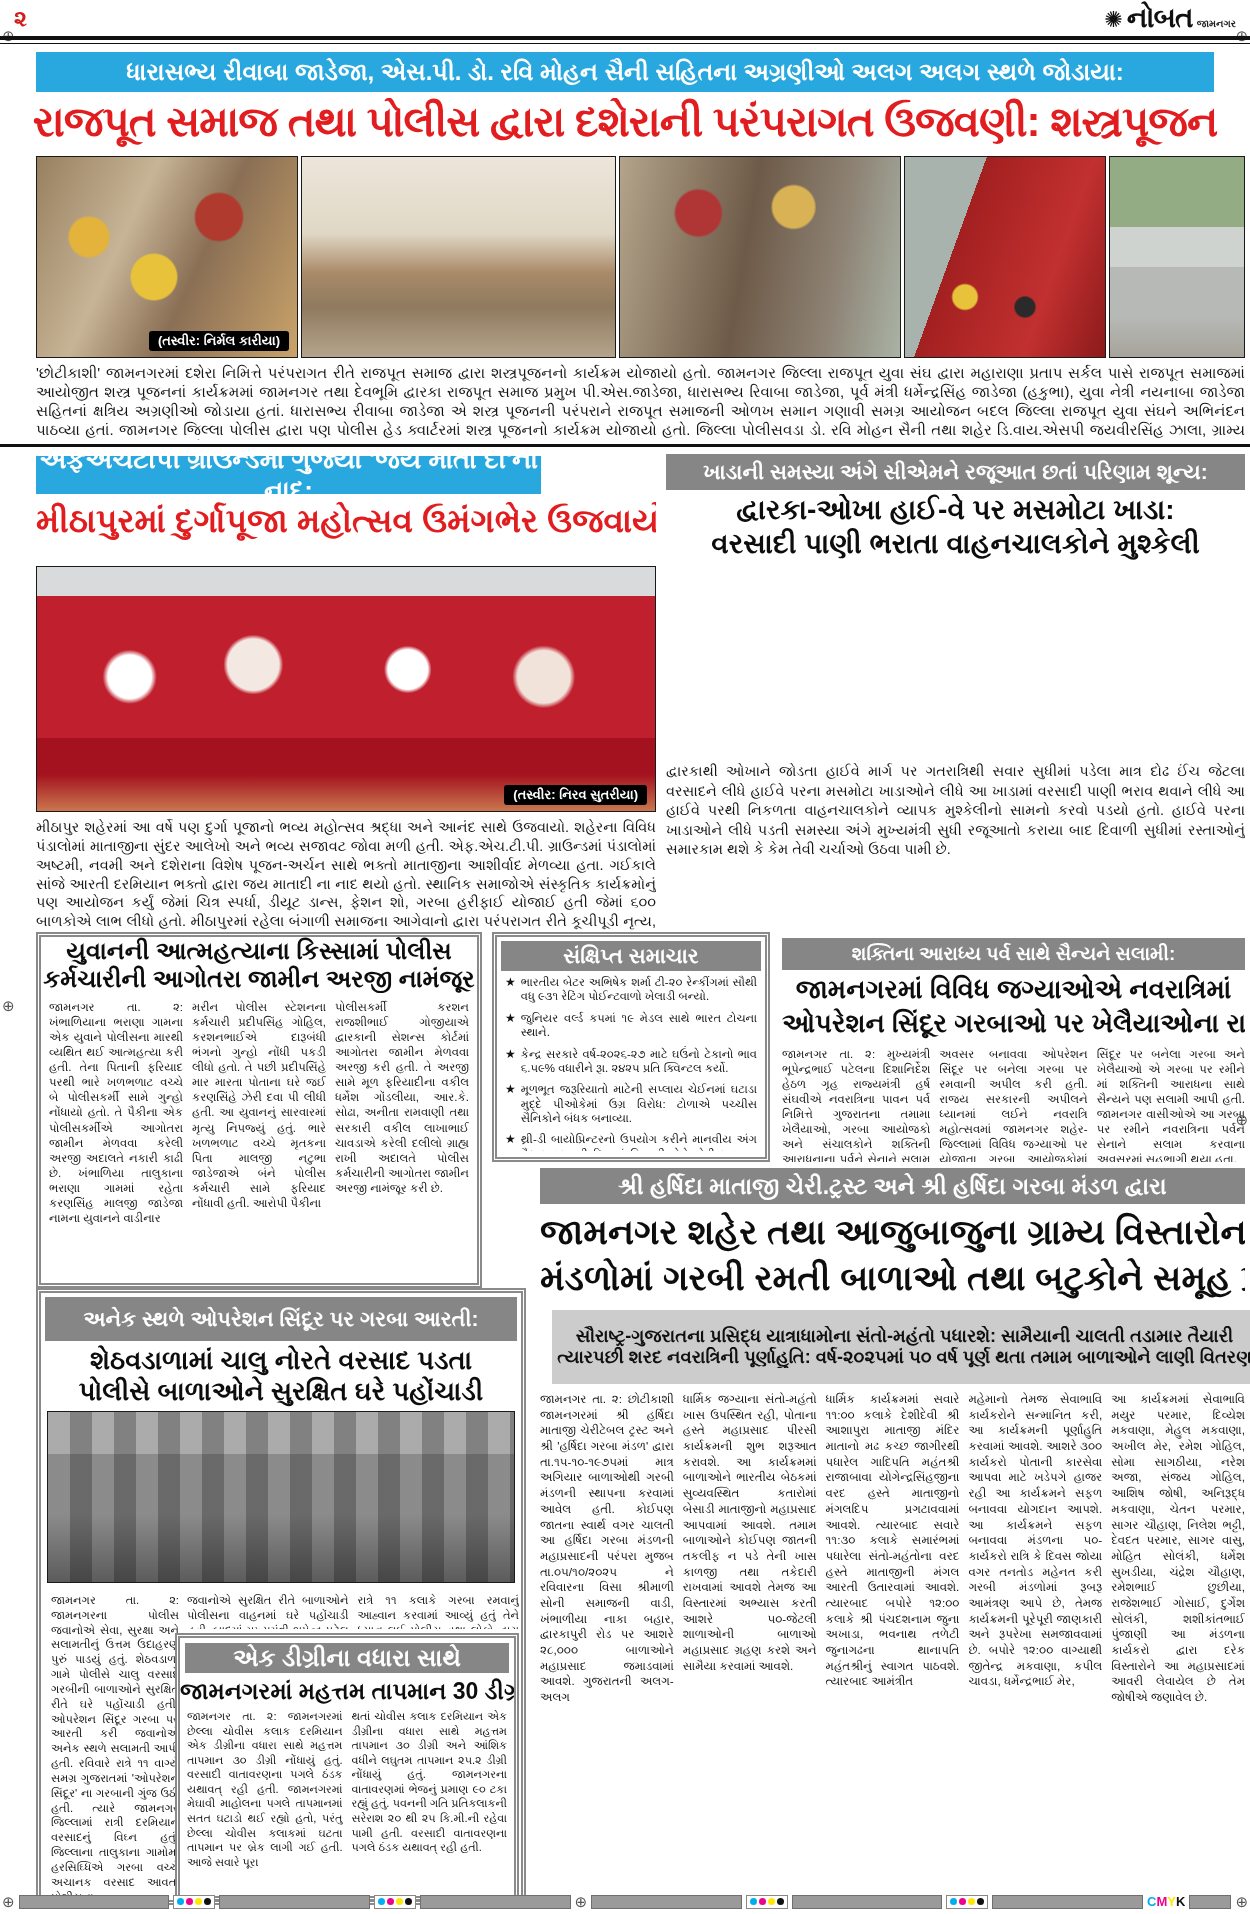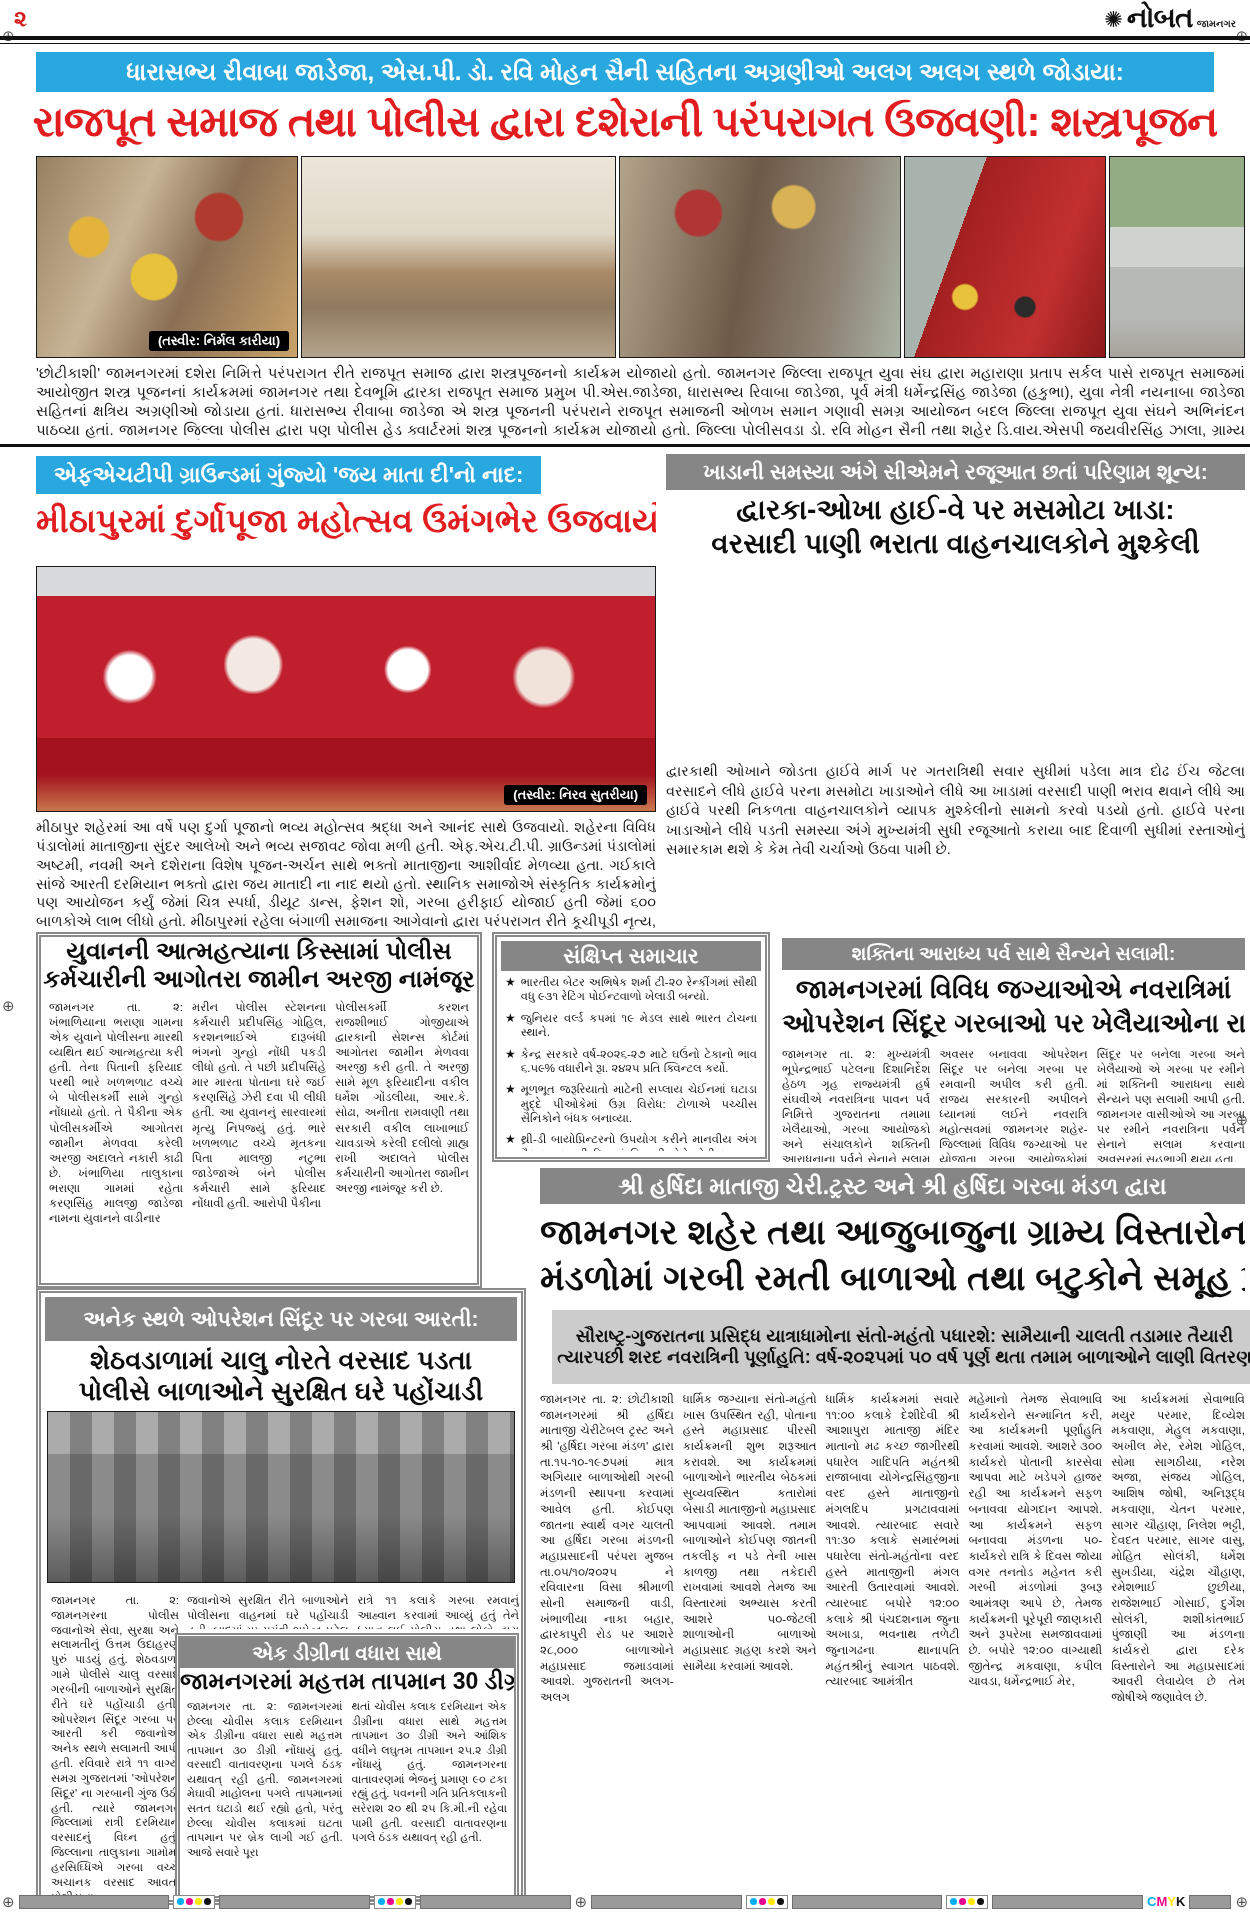--- a/index.html
+++ b/index.html
@@ -90,21 +90,21 @@
       <span class="caption" style="left:auto;">(તસ્વીર: નિર્મલ કારીયા)</span>
     </div>
     <div class="ph ph2" style="width:315px;height:202px;"></div>
     <div class="ph ph3" style="width:282px;height:202px;"></div>
     <div class="ph ph4" style="width:202px;height:202px;"></div>
     <div class="ph ph5" style="width:136px;height:202px;"></div>
   </div>
   <div class="abs bodytxt" style="left:36px;top:364px;width:1209px;height:76px;font-size:15px;line-height:1.26;">'છોટીકાશી' જામનગરમાં દશેરા નિમિત્તે પરંપરાગત રીતે રાજપૂત સમાજ દ્વારા શસ્ત્રપૂજનનો કાર્યક્રમ યોજાયો હતો. જામનગર જિલ્લા રાજપૂત યુવા સંઘ દ્વારા મહારાણા પ્રતાપ સર્કલ પાસે રાજપૂત સમાજમાં આયોજીત શસ્ત્ર પૂજનનાં કાર્યક્રમમાં જામનગર તથા દેવભૂમિ દ્વારકા રાજપૂત સમાજ પ્રમુખ પી.એસ.જાડેજા, ધારાસભ્ય રિવાબા જાડેજા, પૂર્વ મંત્રી ધર્મેન્દ્રસિંહ જાડેજા (હકુભા), યુવા નેત્રી નયનાબા જાડેજા સહિતનાં ક્ષત્રિય અગ્રણીઓ જોડાયા હતાં. ધારાસભ્ય રીવાબા જાડેજા એ શસ્ત્ર પૂજનની પરંપરાને રાજપૂત સમાજની ઓળખ સમાન ગણાવી સમગ્ર આયોજન બદલ જિલ્લા રાજપૂત યુવા સંઘને અભિનંદન પાઠવ્યા હતાં. જામનગર જિલ્લા પોલીસ દ્વારા પણ પોલીસ હેડ ક્વાર્ટરમાં શસ્ત્ર પૂજનનો કાર્યક્રમ યોજાયો હતો. જિલ્લા પોલીસવડા ડો. રવિ મોહન સૈની તથા શહેર ડિ.વાય.એસપી જયવીરસિંહ ઝાલા, ગ્રામ્ય ડી.વાય.એસ.પી. આર. બી. દેવધા સહિતના અધિકારીઓ દ્વારા શાસ્ત્રોક્ત વિધિથી પોલીસના હથિયારોનું પૂજન કરવામાં આવ્યું હતું તેમજ અશ્વ પૂજનની પરંપરા પણ નિભાવવામાં આવી હતી.</div>
   <div class="abs" style="left:0;top:444px;width:1250px;height:3px;background:#111;"></div>
 
-  <div class="abs kicker-blue" style="left:36px;top:456px;width:505px;height:38px;font-size:22px;">એફએચટીપી ગ્રાઉન્ડમાં ગુંજ્યો 'જય માતા દી'નો નાદ:</div>
+  <div class="abs kicker-blue" style="left:36px;top:456px;width:505px;height:38px;font-size:26px;">એફએચટીપી ગ્રાઉન્ડમાં ગુંજ્યો 'જય માતા દી'નો નાદ:</div>
   <div class="abs hl-red" style="left:36px;top:502px;width:620px;height:52px;font-size:33px;">મીઠાપુરમાં દુર્ગાપૂજા મહોત્સવ ઉમંગભેર ઉજવાયો</div>
   <div class="abs ph ph-durga" style="left:36px;top:566px;width:620px;height:246px;">
     <span class="caption">(તસ્વીર: નિરવ સુતરીયા)</span>
   </div>
   <div class="abs bodytxt" style="left:36px;top:818px;width:620px;height:112px;font-size:14.5px;line-height:1.3;">મીઠાપુર શહેરમાં આ વર્ષે પણ દુર્ગા પૂજાનો ભવ્ય મહોત્સવ શ્રદ્ધા અને આનંદ સાથે ઉજવાયો. શહેરના વિવિધ પંડાલોમાં માતાજીના સુંદર આલેખો અને ભવ્ય સજાવટ જોવા મળી હતી. એફ.એચ.ટી.પી. ગ્રાઉન્ડમાં પંડાલોમાં અષ્ટમી, નવમી અને દશેરાના વિશેષ પૂજન-અર્ચન સાથે ભક્તો માતાજીના આશીર્વાદ મેળવ્યા હતા. ગઈકાલે સાંજે આરતી દરમિયાન ભક્તો દ્વારા જય માતાદી ના નાદ થયો હતો. સ્થાનિક સમાજોએ સંસ્કૃતિક કાર્યક્રમોનું પણ આયોજન કર્યું જેમાં ચિત્ર સ્પર્ધા, ડીયૂટ ડાન્સ, ફેશન શો, ગરબા હરીફાઈ યોજાઈ હતી જેમાં ૬૦૦ બાળકોએ લાભ લીધો હતો. મીઠાપુરમાં રહેલા બંગાળી સમાજના આગેવાનો દ્વારા પરંપરાગત રીતે કૂચીપૂડી નૃત્ય, ધાક-ઢોલ અને વિધિવત પૂજા સાથે મહોત્સવને વધુ ભવ્યતા આપી હતી.</div>
 
   <div class="abs banner-gray" style="left:666px;top:454px;width:579px;height:36px;font-size:21px;">ખાડાની સમસ્યા અંગે સીએમને રજૂઆત છતાં પરિણામ શૂન્ય:</div>
   <div class="abs hl-black" style="left:666px;top:494px;width:579px;height:34px;font-size:28px;white-space:nowrap;">દ્વારકા-ઓખા હાઈ-વે પર મસમોટા ખાડા:</div>
   <div class="abs hl-black" style="left:666px;top:528px;width:579px;height:34px;font-size:28px;white-space:nowrap;">વરસાદી પાણી ભરાતા વાહનચાલકોને મુશ્કેલી</div>
   <div class="abs bodytxt" style="left:666px;top:762px;width:579px;height:122px;font-size:14.5px;line-height:1.35;">દ્વારકાથી ઓખાને જોડતા હાઈવે માર્ગ પર ગતરાત્રિથી સવાર સુધીમાં પડેલા માત્ર દોઢ ઈંચ જેટલા વરસાદને લીધે હાઈવે પરના મસમોટા ખાડાઓને લીધે આ ખાડામાં વરસાદી પાણી ભરાવ થવાને લીધે આ હાઈવે પરથી નિકળતા વાહનચાલકોને વ્યાપક મુશ્કેલીનો સામનો કરવો પડયો હતો. હાઈવે પરના ખાડાઓને લીધે પડતી સમસ્યા અંગે મુખ્યમંત્રી સુધી રજૂઆતો કરાયા બાદ દિવાળી સુધીમાં રસ્તાઓનું સમારકામ થશે કે કેમ તેવી ચર્ચાઓ ઉઠવા પામી છે.</div>
@@ -174,21 +174,21 @@
     <div class="hl-black" style="font-size:26px;white-space:nowrap;">શેઠવડાળામાં ચાલુ નોરતે વરસાદ પડતા</div>
     <div class="hl-black" style="font-size:26px;white-space:nowrap;">પોલીસે બાળાઓને સુરક્ષિત ઘરે પહોંચાડી</div>
     <div class="ph ph-bw" style="margin:4px 6px;height:172px;"></div>
     <div class="abs col" style="left:10px;top:300px;width:128px;height:302px;font-size:11.4px;line-height:1.3;">જામનગર તા. ૨: જામનગરના પોલીસ જવાનોએ સેવા, સુરક્ષા અને સલામતીનું ઉત્તમ ઉદાહરણ પુરું પાડયું હતું. શેઠવડાળા ગામે પોલીસે ચાલુ વરસાદે ગરબીની બાળાઓને સુરક્ષિત રીતે ઘરે પહોંચાડી હતી. ઓપરેશન સિંદૂર ગરબા પર આરતી કરી જવાનોએ અનેક સ્થળે સલામતી આપી હતી. રવિવારે રાત્રે ૧૧ વાગ્યે સમગ્ર ગુજરાતમાં 'ઓપરેશન સિંદૂર' ના ગરબાની ગુંજ ઉઠી હતી. ત્યારે જામનગર જિલ્લામાં રાત્રી દરમિયાન વરસાદનું વિઘ્ન હતું. જિલ્લાના તાલુકાના ગામોમાં હરસિઘ્ધિએ ગરબા વચ્ચે અચાનક વરસાદ આવતા પોલીસના</div>
     <div class="abs cols" style="left:146px;top:300px;width:332px;height:36px;">
       <div class="col" style="font-size:11.4px;line-height:1.3;">જવાનોએ સુરક્ષિત રીતે બાળાઓને પોલીસના વાહનમાં ઘરે પહોંચાડી હતી. બાદમાં મુખ્યમંત્રી ભુપેન્દ્ર પટેલ અને ગૃહમંત્રી હર્ષ સંઘવી દ્વારા ઓપરેશન સિંદુર ગરબા પર</div>
       <div class="col" style="font-size:11.4px;line-height:1.3;">રાત્રે ૧૧ કલાકે ગરબા રમવાનું આહ્વાન કરવામાં આવ્યું હતું તેને ધ્યાન લઈ પોલીસ તથા લોકો દ્વારા ઓપરેશન સિંદુર ગરબા પર માતાજીની આરતી કરી દેશના વીર જવાનોને સલામી આપી હતી.</div>
     </div>
 
     <div class="abs dbox" style="left:134px;top:340px;width:344px;height:268px;">
-      <div class="banner-gray" style="height:30px;font-size:20px;">એક ડીગ્રીના વધારા સાથે</div>
+      <div class="banner-gray" style="margin:5px;height:30px;font-size:24px;">એક ડીગ્રીના વધારા સાથે</div>
       <div class="hl-black" style="font-size:23px;white-space:nowrap;">જામનગરમાં મહત્તમ તાપમાન 30 ડીગ્રી</div>
       <div class="cols" style="margin:4px 7px 0 7px;height:178px;">
         <div class="col" style="font-size:11.2px;line-height:1.3;">જામનગર તા. ૨: જામનગરમાં છેલ્લા ચોવીસ કલાક દરમિયાન એક ડીગ્રીના વધારા સાથે મહત્તમ તાપમાન ૩૦ ડીગ્રી નોંધાયું હતું. વરસાદી વાતાવરણના પગલે ઠંડક યથાવત્ રહી હતી. જામનગરમાં મેઘાવી માહોલના પગલે તાપમાનમાં સતત ઘટાડો થઈ રહ્યો હતો, પરંતુ છેલ્લા ચોવીસ કલાકમાં ઘટતા તાપમાન પર બ્રેક લાગી ગઈ હતી. આજે સવારે પૂરા</div>
         <div class="col" style="font-size:11.2px;line-height:1.3;">થતાં ચોવીસ કલાક દરમિયાન એક ડીગ્રીના વધારા સાથે મહત્તમ તાપમાન ૩૦ ડીગ્રી અને આંશિક વધીને લઘુતમ તાપમાન ૨૫.૨ ડીગ્રી નોંધાયું હતું. જામનગરના વાતાવરણમાં ભેજનું પ્રમાણ ૯૦ ટકા રહ્યું હતું. પવનની ગતિ પ્રતિકલાકની સરેરાશ ૨૦ થી ૨૫ કિ.મી.ની રહેવા પામી હતી. વરસાદી વાતાવરણના પગલે ઠંડક યથાવત્ રહી હતી.</div>
       </div>
     </div>
   </div>
 
   <span class="abs regmark" style="left:2px;top:998px;">⊕</span>
   <span class="abs regmark" style="right:2px;top:1112px;">⊕</span>

